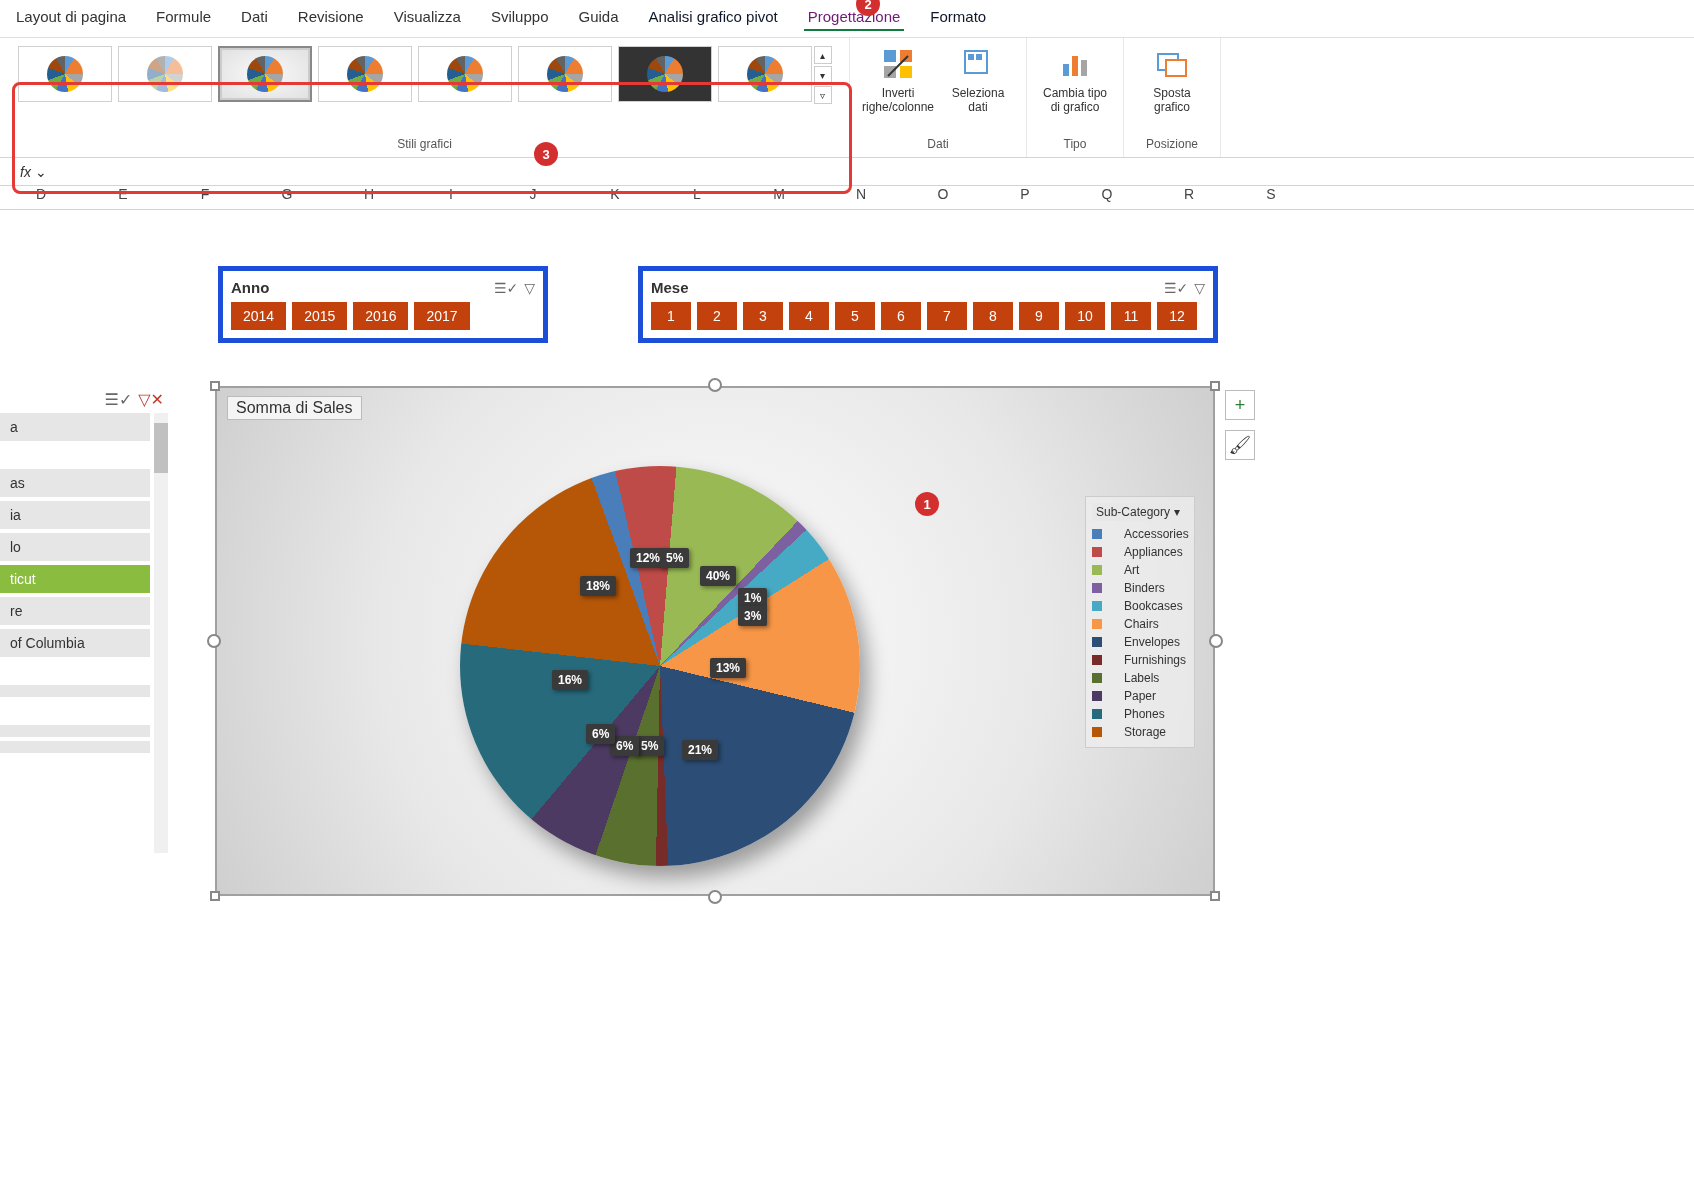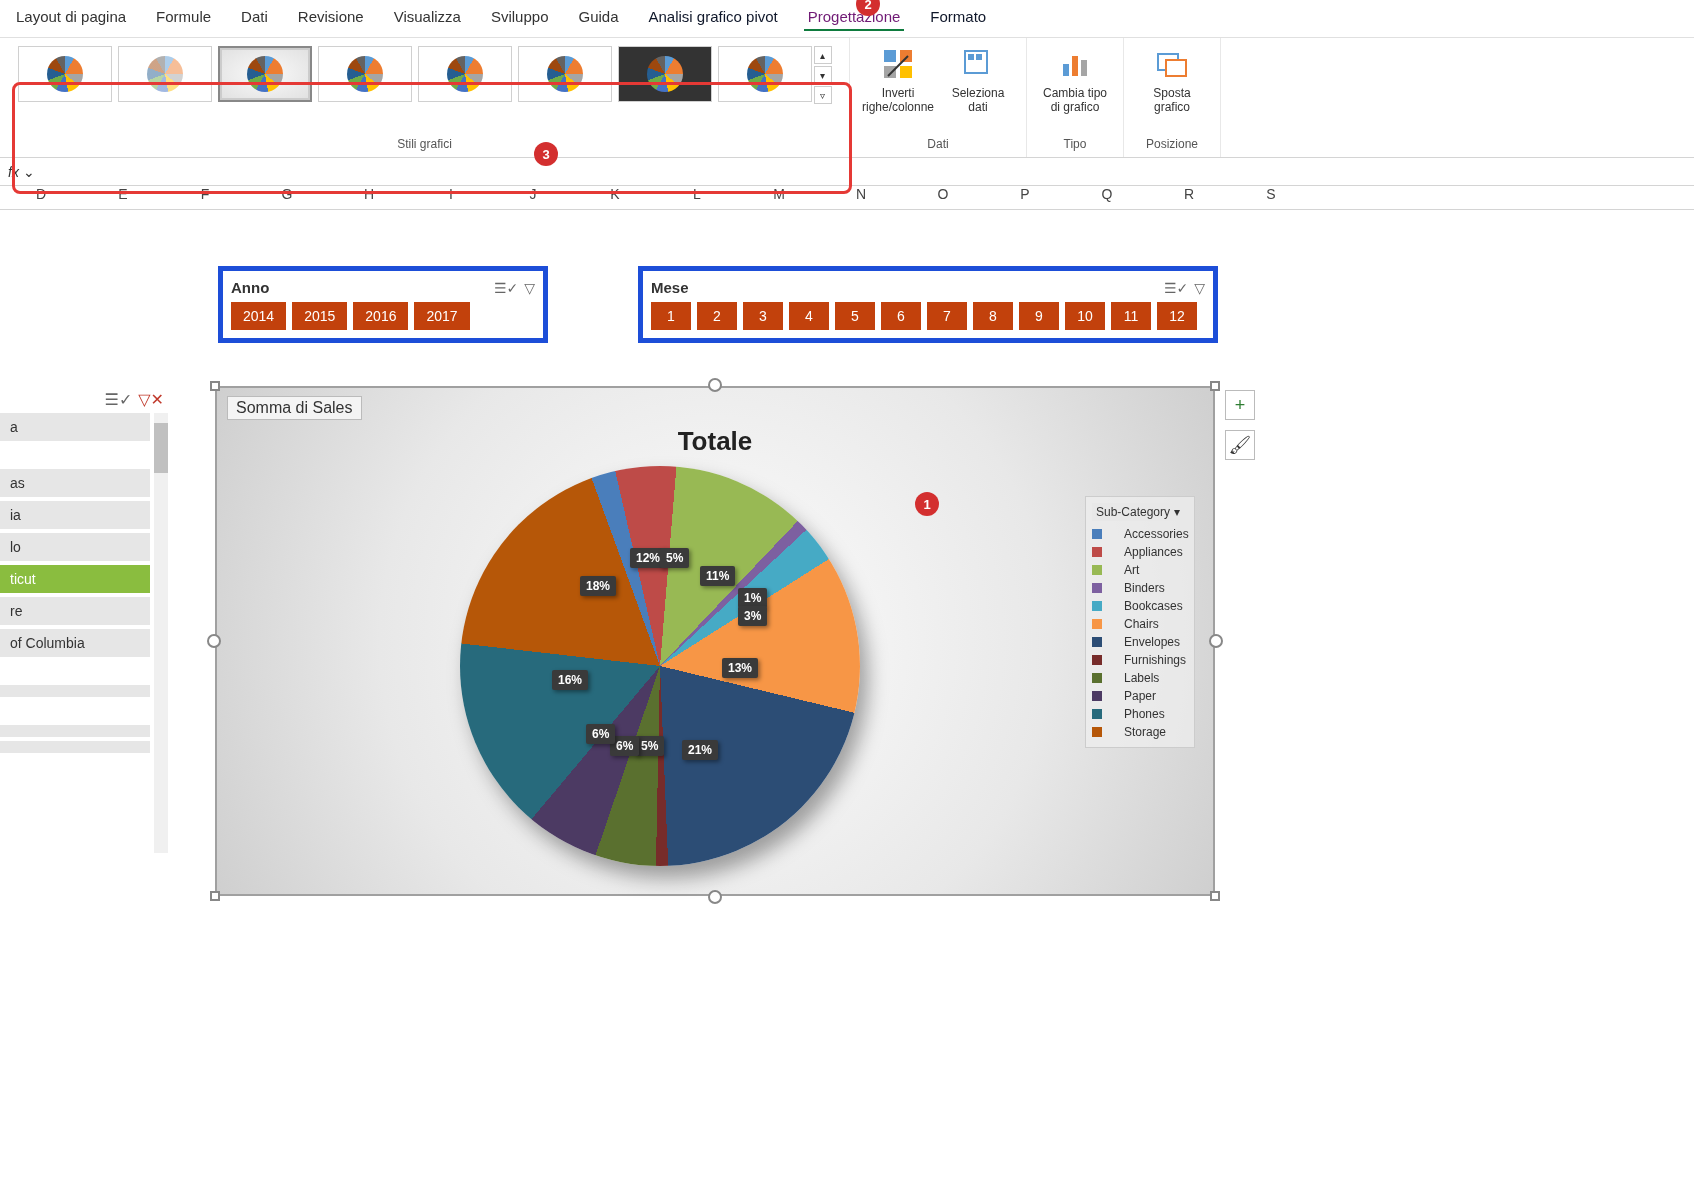--- a/index.html
+++ b/index.html
@@ -21,21 +21,21 @@
   .style-thumb.selected { border: 2px solid #888; box-shadow: 0 0 0 2px #ccc inset; background: radial-gradient(#fafafa,#e0e0e0); }
   .mini-pie { width: 36px; height: 36px; border-radius: 50%; background: conic-gradient(#5b9bd5 0 30deg,#ed7d31 30deg 90deg,#a5a5a5 90deg 130deg,#ffc000 130deg 170deg,#4472c4 170deg 210deg,#70ad47 210deg 250deg,#255e91 250deg 290deg,#9e480e 290deg 330deg,#636363 330deg 360deg); }
   .gallery-buttons { display: flex; flex-direction: column; margin-left: 2px; }
   .gallery-btn { width: 18px; height: 18px; border: 1px solid #ccc; background: #fff; font-size: 10px; display:flex;align-items:center;justify-content:center; cursor:pointer; margin-bottom:2px; }
   
   .ribbon-button { display: flex; flex-direction: column; align-items: center; width: 80px; padding: 4px; cursor: pointer; font-size: 12px; text-align: center; gap: 4px; }
   .ribbon-button svg { width: 36px; height: 36px; }
   
   .badge { position: absolute; width: 24px; height: 24px; border-radius: 50%; background: #d32f2f; color: #fff; font-size: 13px; font-weight: bold; display: flex; align-items: center; justify-content: center; z-index: 10; }
   
-  .formula-bar { display: flex; align-items: center; padding: 4px 8px; border-bottom: 1px solid #d4d4d4; font-size: 14px; height: 28px; justify-content: flex-end; }
+  .formula-bar { display: flex; align-items: center; padding: 4px 20px; border-bottom: 1px solid #d4d4d4; font-size: 14px; height: 28px; justify-content: flex-end; }
   .fx { font-style: italic; margin-right: 4px; }
   
   .col-headers { display: flex; border-bottom: 1px solid #d4d4d4; background: #fff; height: 24px; margin-left: 0; }
   .col-h { width: 82px; text-align: center; font-size: 14px; color: #444; flex-shrink:0; }
   
   .sheet { position: relative; height: 760px; background: #fff; }
   .slicer { position: absolute; border: 5px solid #1d4ed8; background: #fff; padding: 8px; }
   .slicer-header { display: flex; justify-content: space-between; align-items: center; margin-bottom: 6px; }
   .slicer-title { font-weight: bold; font-size: 15px; }
   .slicer-icons { display: flex; gap: 6px; color: #666; }
@@ -276,32 +276,31 @@
     <div class="sel-handle" style="left:-5px;top:-5px"></div>
     <div class="sel-handle" style="right:-5px;top:-5px"></div>
     <div class="sel-handle" style="left:-5px;bottom:-5px"></div>
     <div class="sel-handle" style="right:-5px;bottom:-5px"></div>
     <div class="sel-handle sel-mid" style="left:calc(50% - 7px);top:-8px"></div>
     <div class="sel-handle sel-mid" style="left:calc(50% - 7px);bottom:-8px"></div>
     <div class="sel-handle sel-mid" style="top:calc(50% - 7px);left:-8px"></div>
     <div class="sel-handle sel-mid" style="top:calc(50% - 7px);right:-8px"></div>
 
     <div class="chart-fieldbtn">Somma di Sales</div>
-    <div class="chart-title">Totale</div>
     <div class="badge" style="left:700px; top:106px;">1</div>
 
     <div class="pie-wrap">
       <div class="pie" id="pie-slice" style="background: conic-gradient(from -20deg, rgb(74, 126, 187) 0deg, rgb(74, 126, 187) 7.05882deg, rgb(190, 75, 72) 7.05882deg, rgb(190, 75, 72) 24.7059deg, rgb(152, 185, 84) 24.7059deg, rgb(152, 185, 84) 63.5294deg, rgb(125, 96, 160) 63.5294deg, rgb(125, 96, 160) 67.0588deg, rgb(70, 170, 197) 67.0588deg, rgb(70, 170, 197) 77.6471deg, rgb(247, 150, 70) 77.6471deg, rgb(247, 150, 70) 123.529deg, rgb(44, 77, 117) 123.529deg, rgb(44, 77, 117) 197.647deg, rgb(119, 44, 42) 197.647deg, rgb(119, 44, 42) 201.176deg, rgb(90, 112, 47) 201.176deg, rgb(90, 112, 47) 218.824deg, rgb(76, 58, 99) 218.824deg, rgb(76, 58, 99) 240deg, rgb(39, 106, 124) 240deg, rgb(39, 106, 124) 296.471deg, rgb(182, 87, 8) 296.471deg, rgb(182, 87, 8) 360deg);"></div>
 
       <div class="data-label" style="left:170px;top:82px">12%</div>
       <div class="data-label" style="left:200px;top:82px">5%</div>
-      <div class="data-label" style="left:240px;top:100px">11%</div>
+      <div class="data-label" style="left:240px;top:100px">40%</div>
       <div class="data-label" style="left:278px;top:122px">1%</div>
       <div class="data-label" style="left:278px;top:140px">3%</div>
-      <div class="data-label" style="left:262px;top:192px">13%</div>
+      <div class="data-label" style="left:250px;top:192px">13%</div>
       <div class="data-label" style="left:222px;top:274px">21%</div>
       <div class="data-label" style="left:175px;top:270px">5%</div>
       <div class="data-label" style="left:150px;top:270px">6%</div>
       <div class="data-label" style="left:126px;top:258px">6%</div>
       <div class="data-label" style="left:92px;top:204px">16%</div>
       <div class="data-label" style="left:120px;top:110px">18%</div>
     </div>
 
     <div class="legend-box">
       <div class="legend-hdr">

